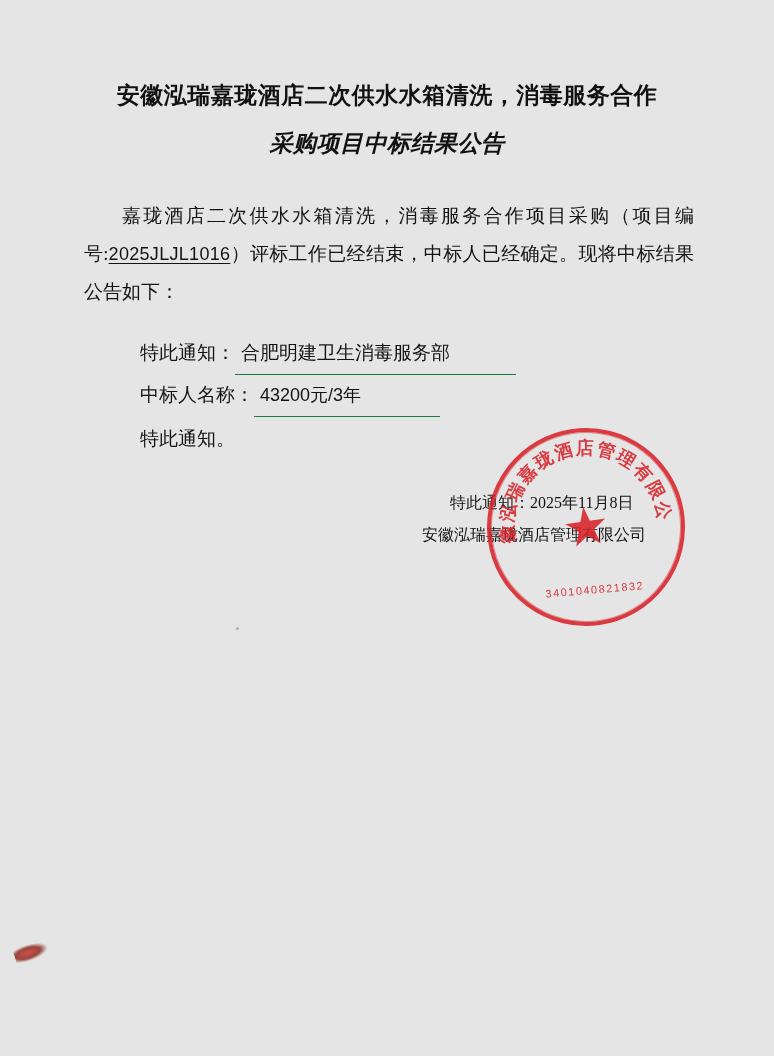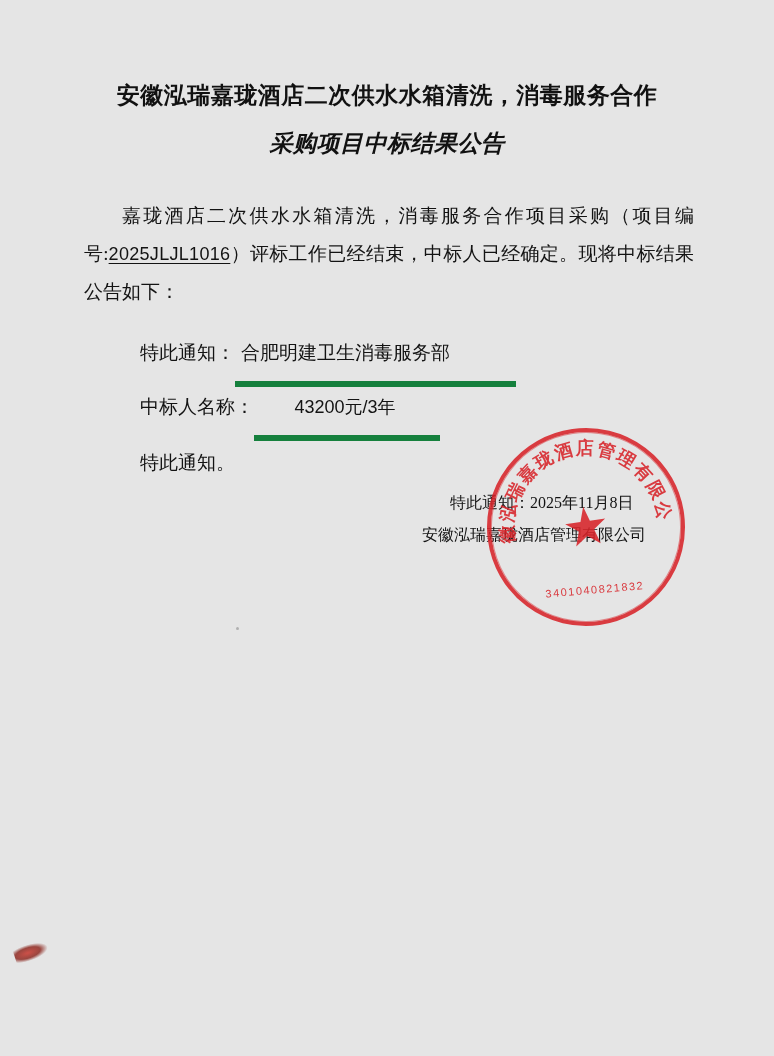--- a/index.html
+++ b/index.html
@@ -75,31 +75,31 @@
     color: #131313;
   }
   .field-row {
     white-space: nowrap;
   }
   .field-label {
     display: inline-block;
   }
   .field-value {
     display: inline-block;
-    border-bottom: 6px solid #15803d;
-    padding: 0 10px 8px 6px;
+    border-bottom: 1px solid #15803d;
+    padding: 0 10px 1px 6px;
     min-width: 200px;
     text-align: left;
   }
   .field-value.name {
     min-width: 265px;
   }
   .field-value.amount {
     min-width: 170px;
-    text-align: center;
+    text-align: left;
     font-family: "Liberation Sans", sans-serif;
     font-size: 18px;
   }
   .notice-line {
     margin-top: 2px;
   }
 
   
   .sign-block {
     position: absolute;

